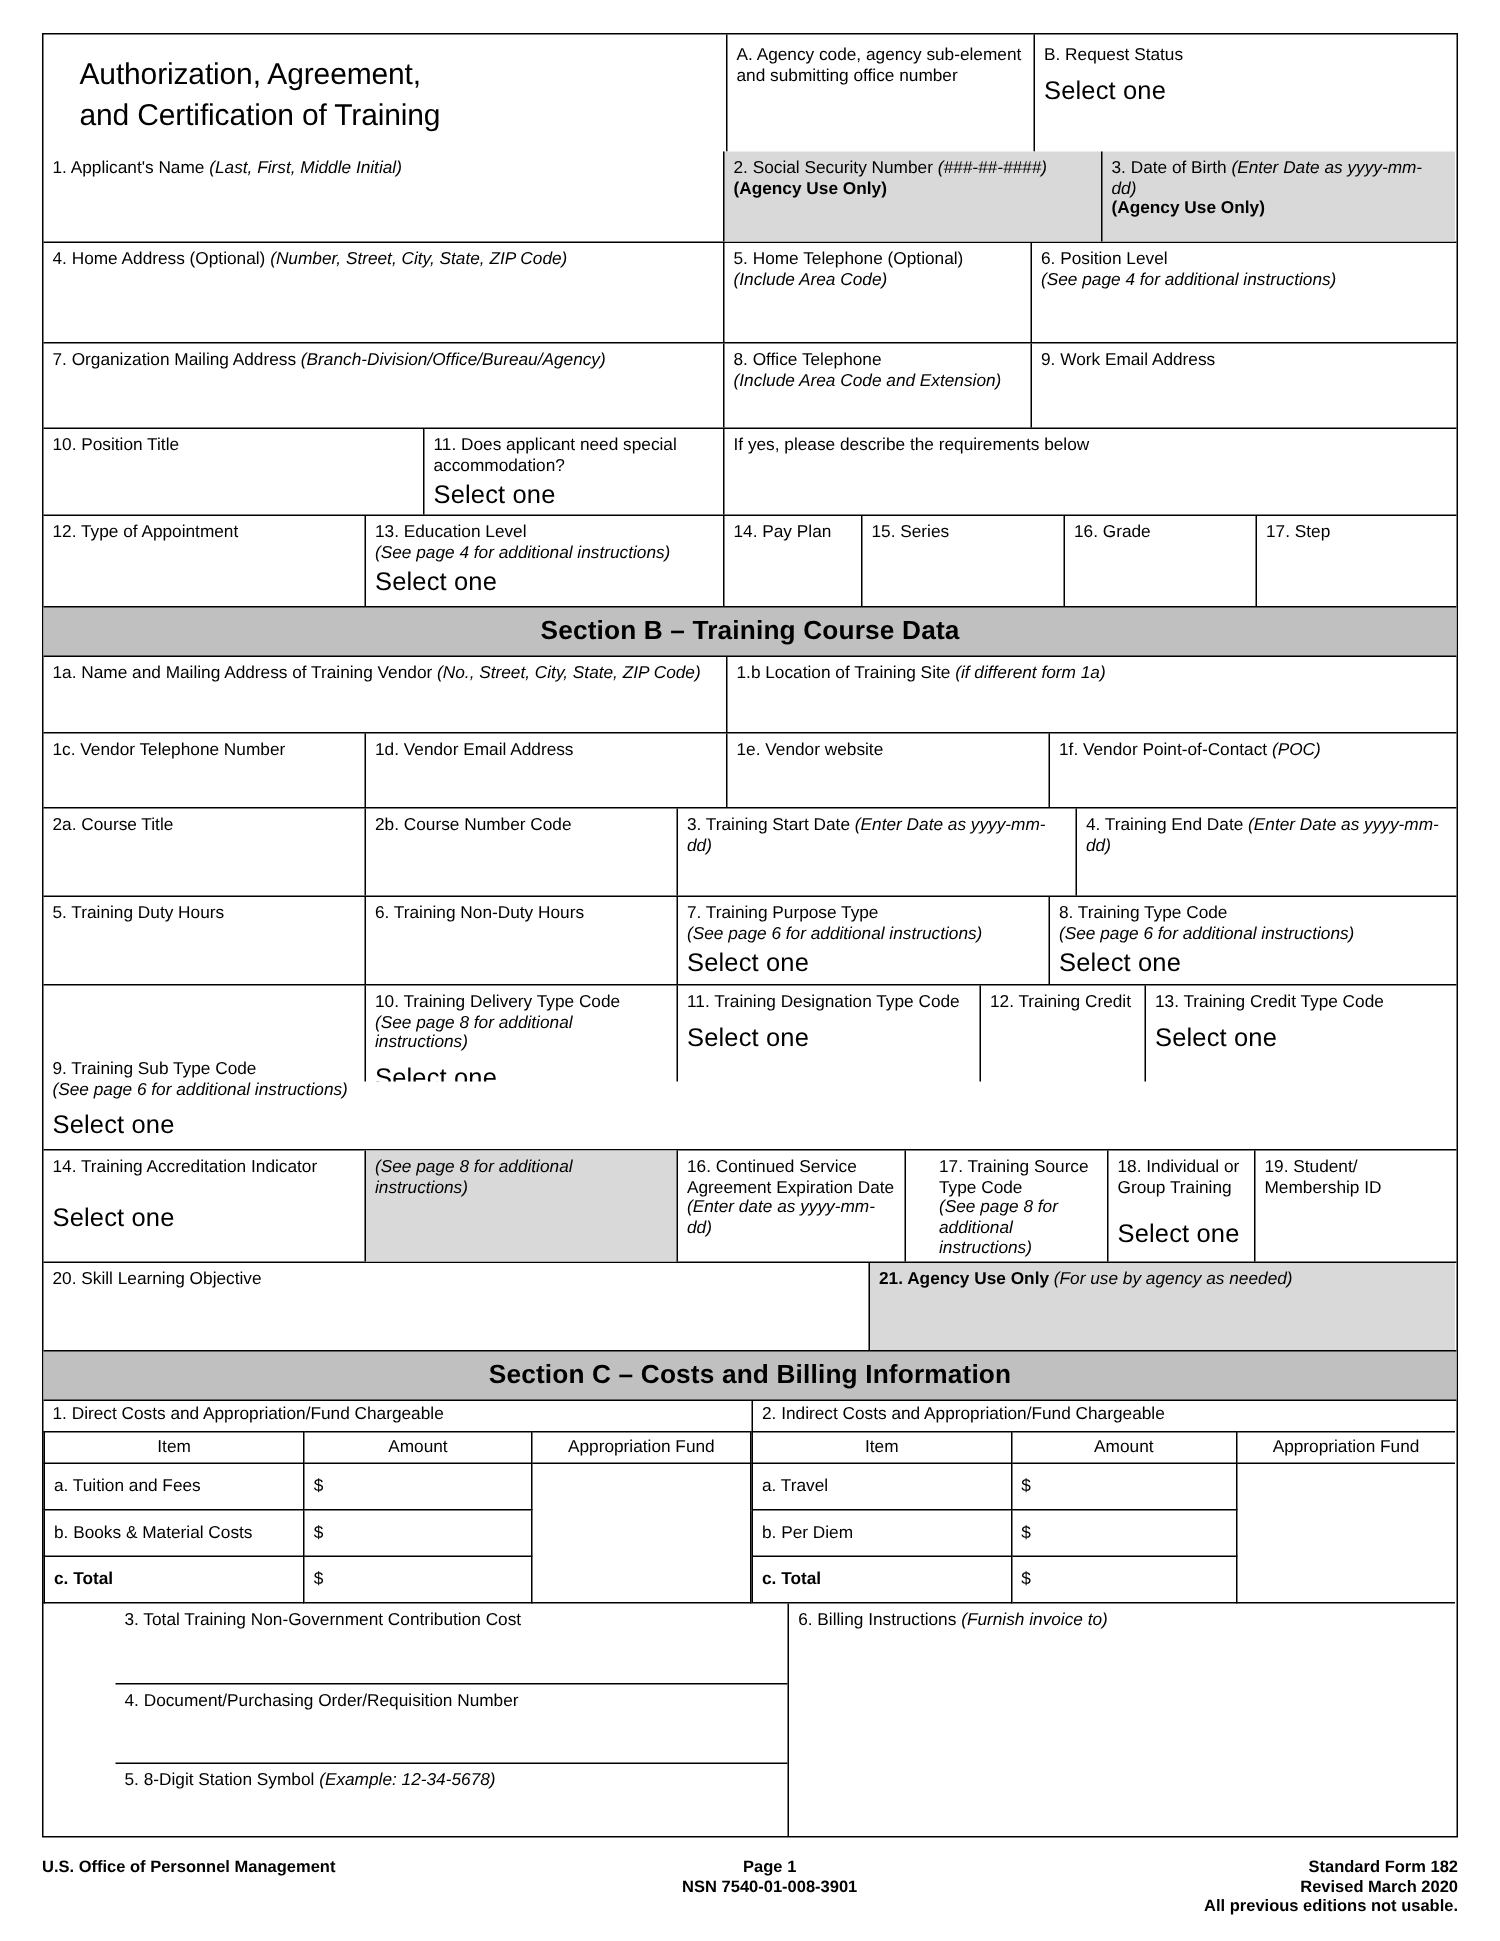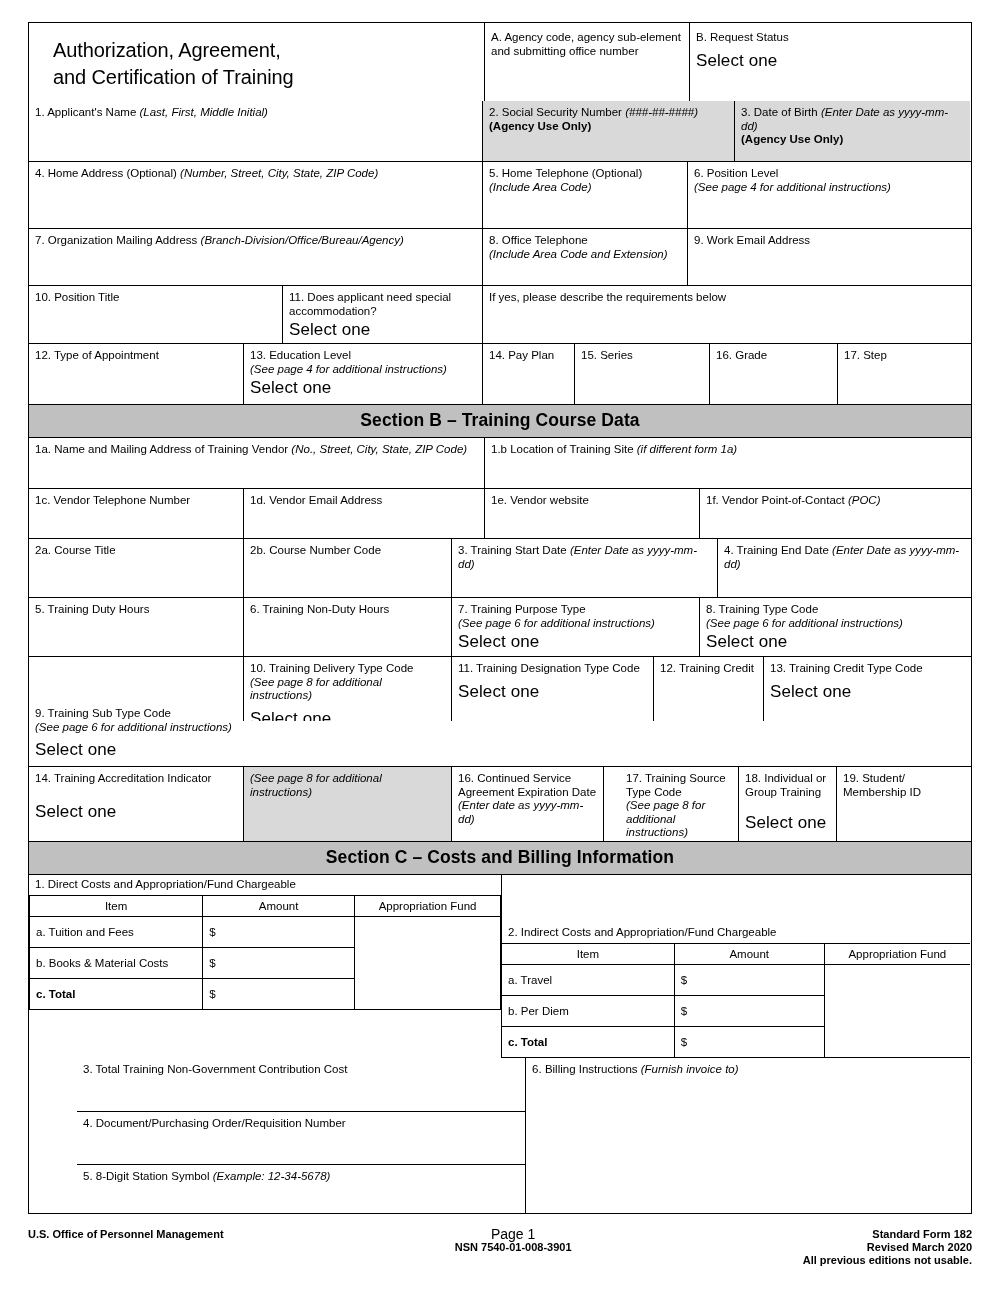--- a/index.html
+++ b/index.html
@@ -38,21 +38,21 @@
 
   
   .ctbl{width:100%;border-collapse:collapse;}
   .ctbl td,.ctbl th{border:1px solid #000;font-size:11.5px;padding:4px 6px;font-weight:normal;}
   .chdr{text-align:center;}
 
   
   .footer{width:944px;display:flex;justify-content:space-between;align-items:flex-start;
           margin-top:14px;font-size:11px;font-weight:bold;line-height:13px;}
   .foot-mid{text-align:center;}
-  .foot-mid .pg{font-size:14px;font-weight:normal;}
+  .foot-mid .pg{font-size:11px;font-weight:bold;}
   .foot-right{text-align:right;}
   .foot-left{padding-top:0px;}
 </style>
 </head>
 <body>
 
 <div class="page">
   <div class="form">
 
     <div class="row titlerow">
@@ -251,20 +251,28 @@
       </div>
       <div class="cell bl" style="width:98px;height:74px;">
         <div class="lbl">18. Individual or Group Training</div>
         <div class="sel" style="margin-top:14px;">Select one</div>
       </div>
       <div class="cell bl" style="width:134px;height:74px;">
         <div class="lbl">19. Student/ Membership ID</div>
       </div>
     </div>
 
+    <div class="row bt">
+      <div class="cell" style="width:550px;height:58px;">
+        <div class="lbl">20. Skill Learning Objective</div>
+      </div>
+      <div class="cell bl shade" style="width:391px;height:58px;">
+        <div class="lbl"><b>21. Agency Use Only</b> <i>(For use by agency as needed)</i></div>
+      </div>
+    </div>
 
     <div class="secbar">Section C – Costs and Billing Information</div>
 
     <div class="row">
       <div style="width:472px;box-sizing:border-box;">
         <div class="cell" style="width:100%;height:20px;padding:3px 6px;">
           <div class="lbl">1. Direct Costs and Appropriation/Fund Chargeable</div>
         </div>
         <table class="ctbl">
           <tbody>
@@ -283,21 +291,21 @@
             <td>$</td>
           </tr>
           <tr>
             <td style="height:22px;font-weight:bold;">c. Total</td>
             <td>$</td>
           </tr>
         </tbody>
           </table>
       </div>
       <div style="width:469px;box-sizing:border-box;border-left:1px solid #000;">
-        <div class="cell" style="width:100%;height:20px;padding:3px 6px;margin-top:48px;">
+        <div class="cell" style="width:100%;height:20px;padding:3px 6px;">
           <div class="lbl">2. Indirect Costs and Appropriation/Fund Chargeable</div>
         </div>
         <table class="ctbl">
           <tbody>
               <tr>
             <td class="chdr" style="width:177px;border-left:none;">Item</td>
             <td class="chdr" style="width:150px;">Amount</td>
             <td class="chdr" style="width:142px;border-right:none;">Appropriation Fund</td>
           </tr>
           <tr>

